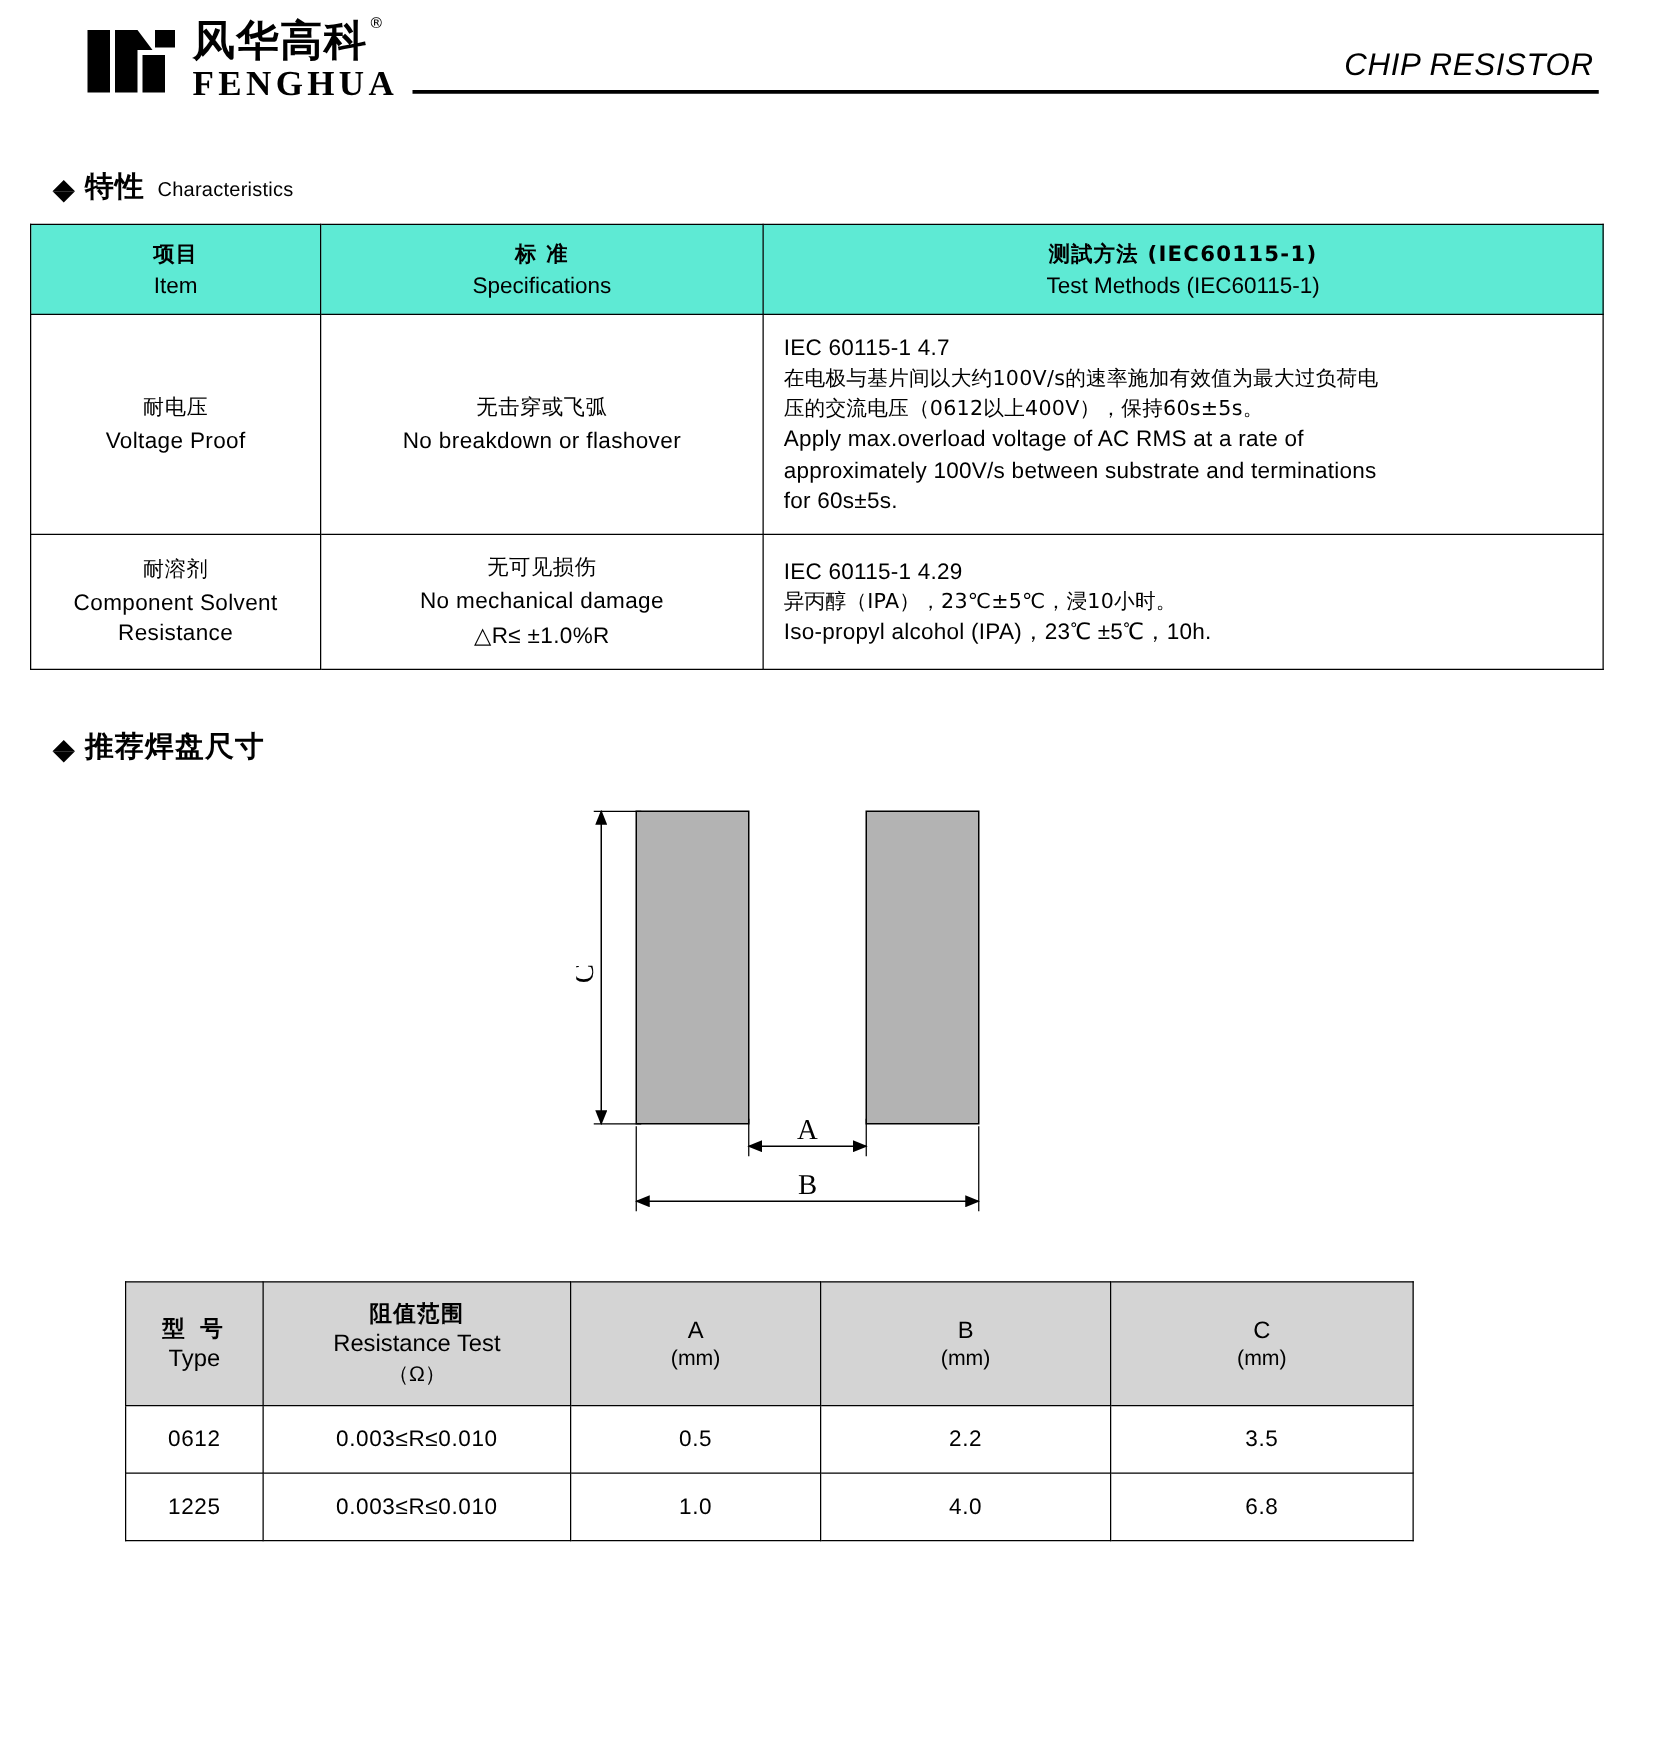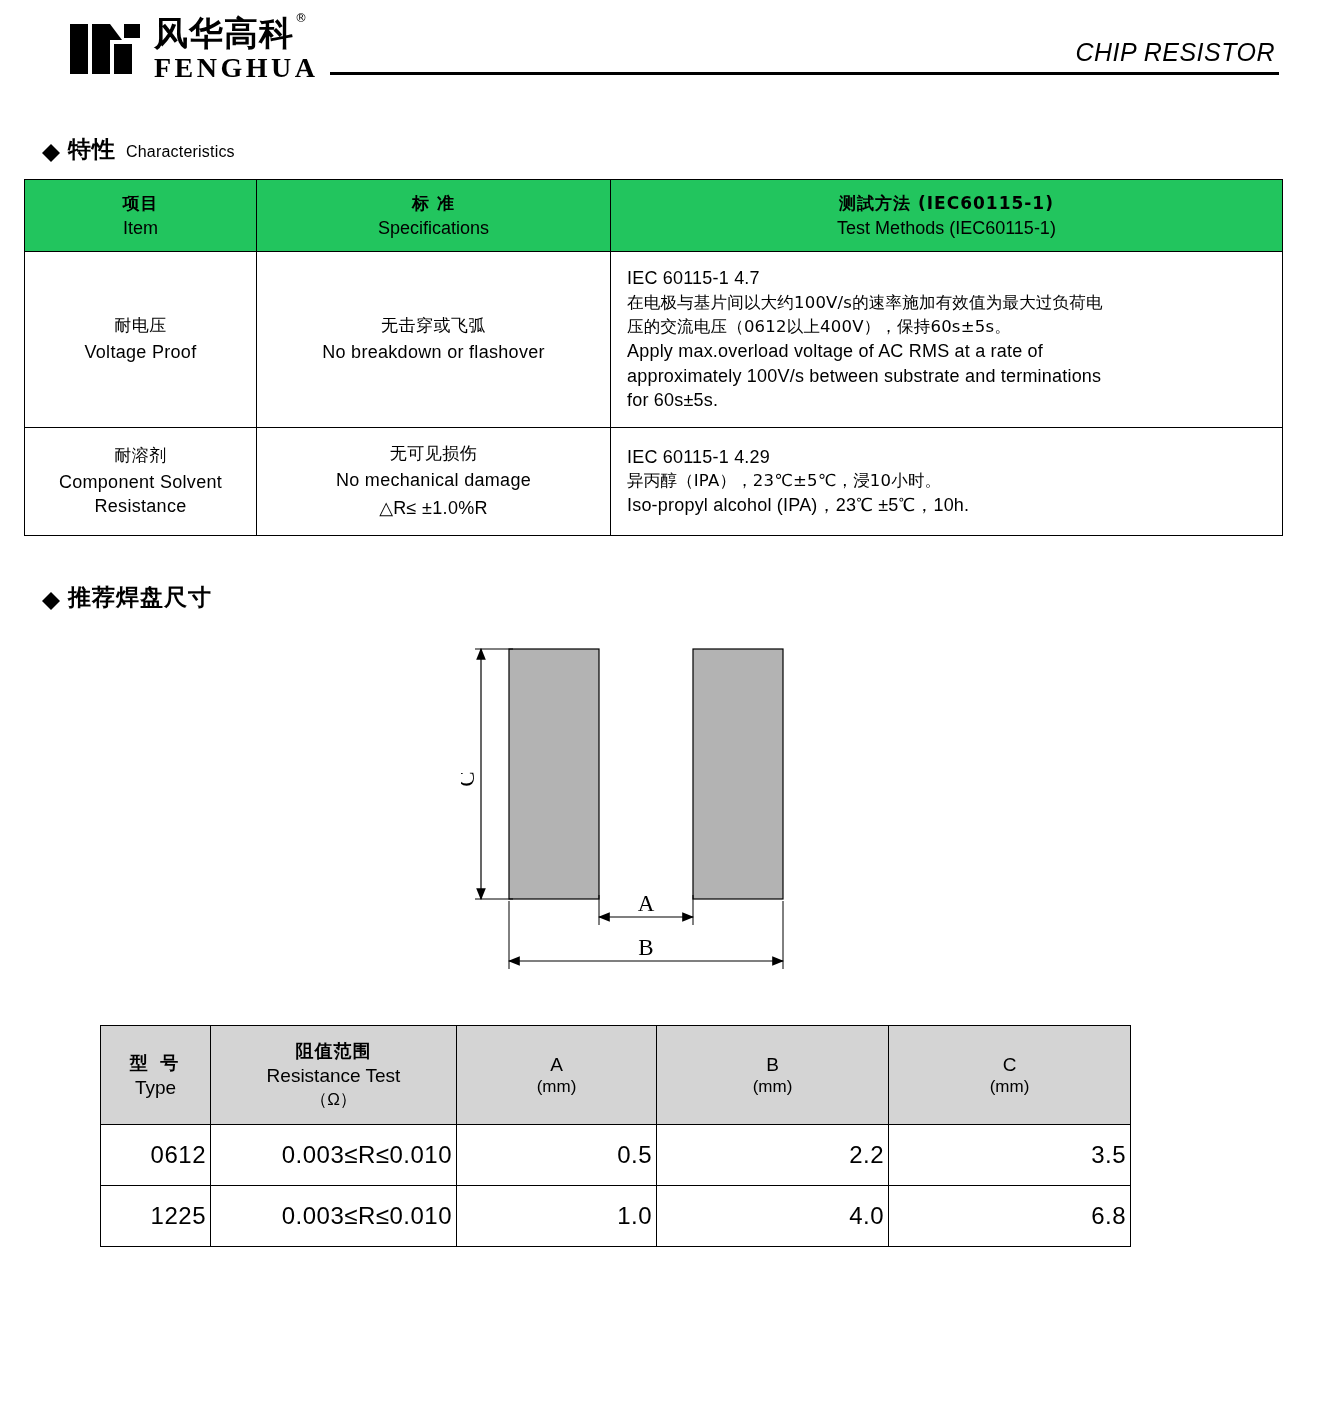--- a/index.html
+++ b/index.html
@@ -123,21 +123,21 @@
   }
   table.tbl td, table.tbl th {
     border: 1px solid #000;
     vertical-align: middle;
   }
   .char-table {
     width: 1258px;
     margin-left: 24px;
   }
   .char-table th {
-    background: #22c55e;
+    background: #5eead4;
     font-weight: normal;
     padding: 12px 6px;
     text-align: center;
   }
   .th-cn {
     font-family: "DejaVu Sans", sans-serif;
     font-size: 17px;
     font-weight: bold;
     letter-spacing: 1px;
   }
@@ -191,22 +191,22 @@
     margin: 46px 0 0 100px;
   }
   .dim-table th {
     background: #d4d4d4;
     font-weight: normal;
     padding: 10px 4px;
     text-align: center;
     height: 78px;
   }
   .dim-table td {
-    text-align: right;
-    font-size: 24px;
+    text-align: center;
+    font-size: 18px;
     padding: 16px 4px;
     letter-spacing: 0.5px;
     margin-left: 18px;
   }
   .dim-cn {
     font-family: "DejaVu Sans", sans-serif;
     font-size: 18px;
     font-weight: bold;
     letter-spacing: 3px;
   }

